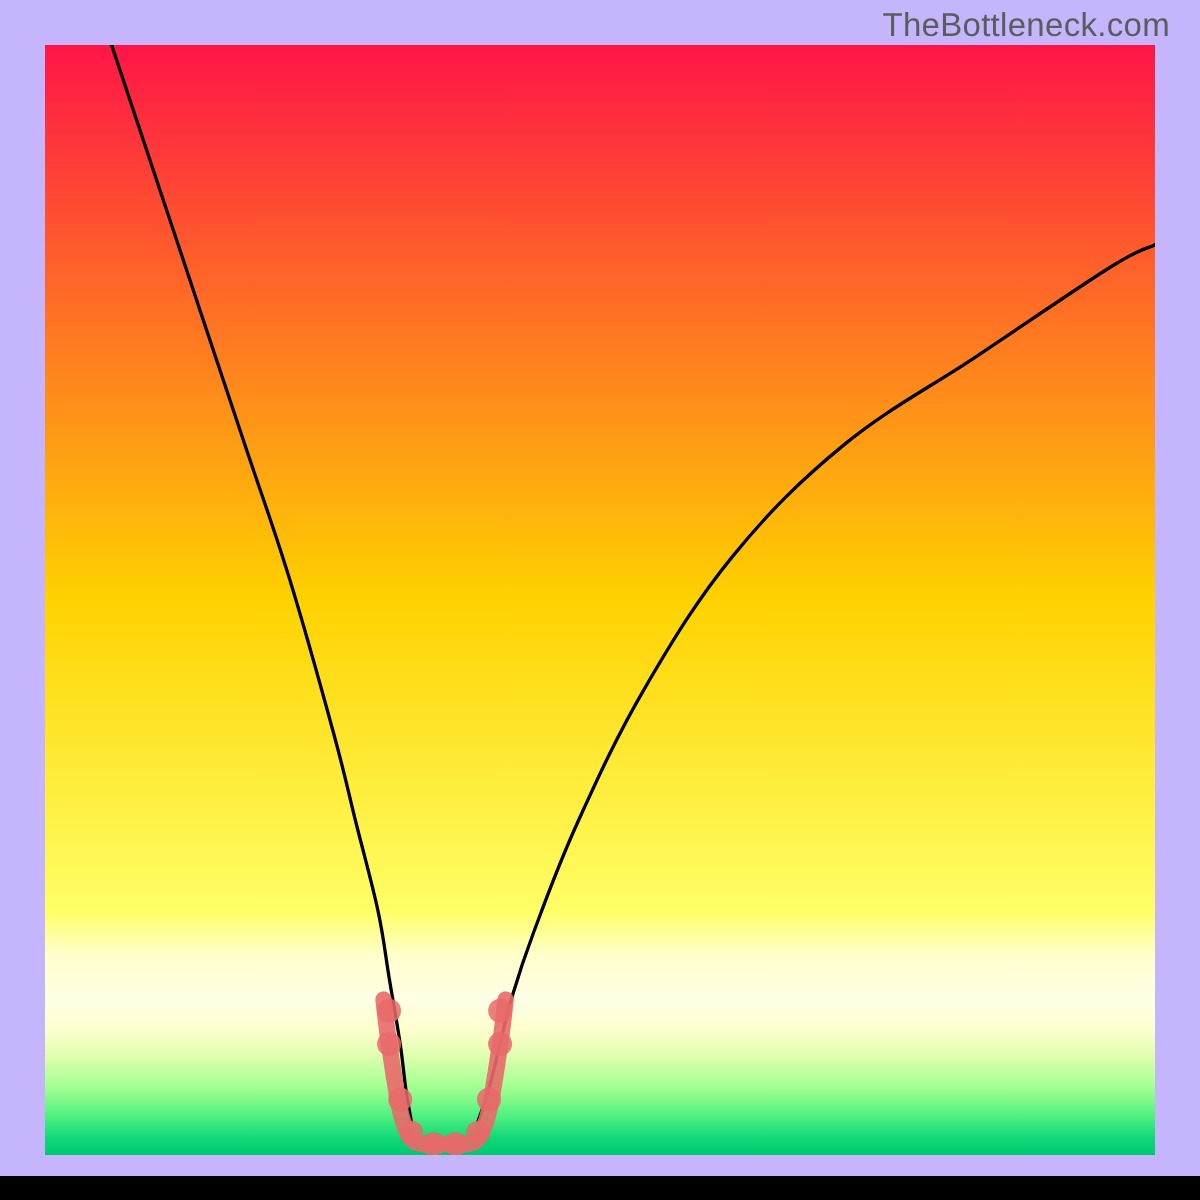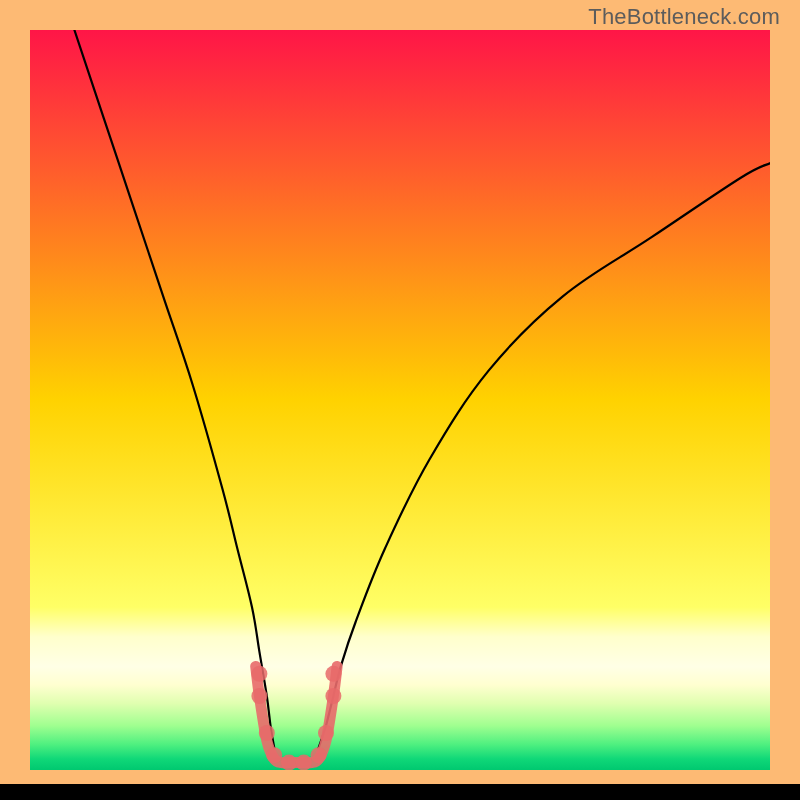--- a/index.html
+++ b/index.html
@@ -9,21 +9,21 @@
     height: 800px;
     background: #000;
     overflow: hidden;
   }
   .frame {
     position: absolute;
     left: 0;
     top: 0;
     width: 800px;
     height: 784px;
-    background: #fdba74;
+    background: #c4b5fd;
   }
   .plot {
     position: absolute;
     left: 30px;
     top: 30px;
     width: 740px;
     height: 740px;
     overflow: hidden;
   }
   .gradient {

